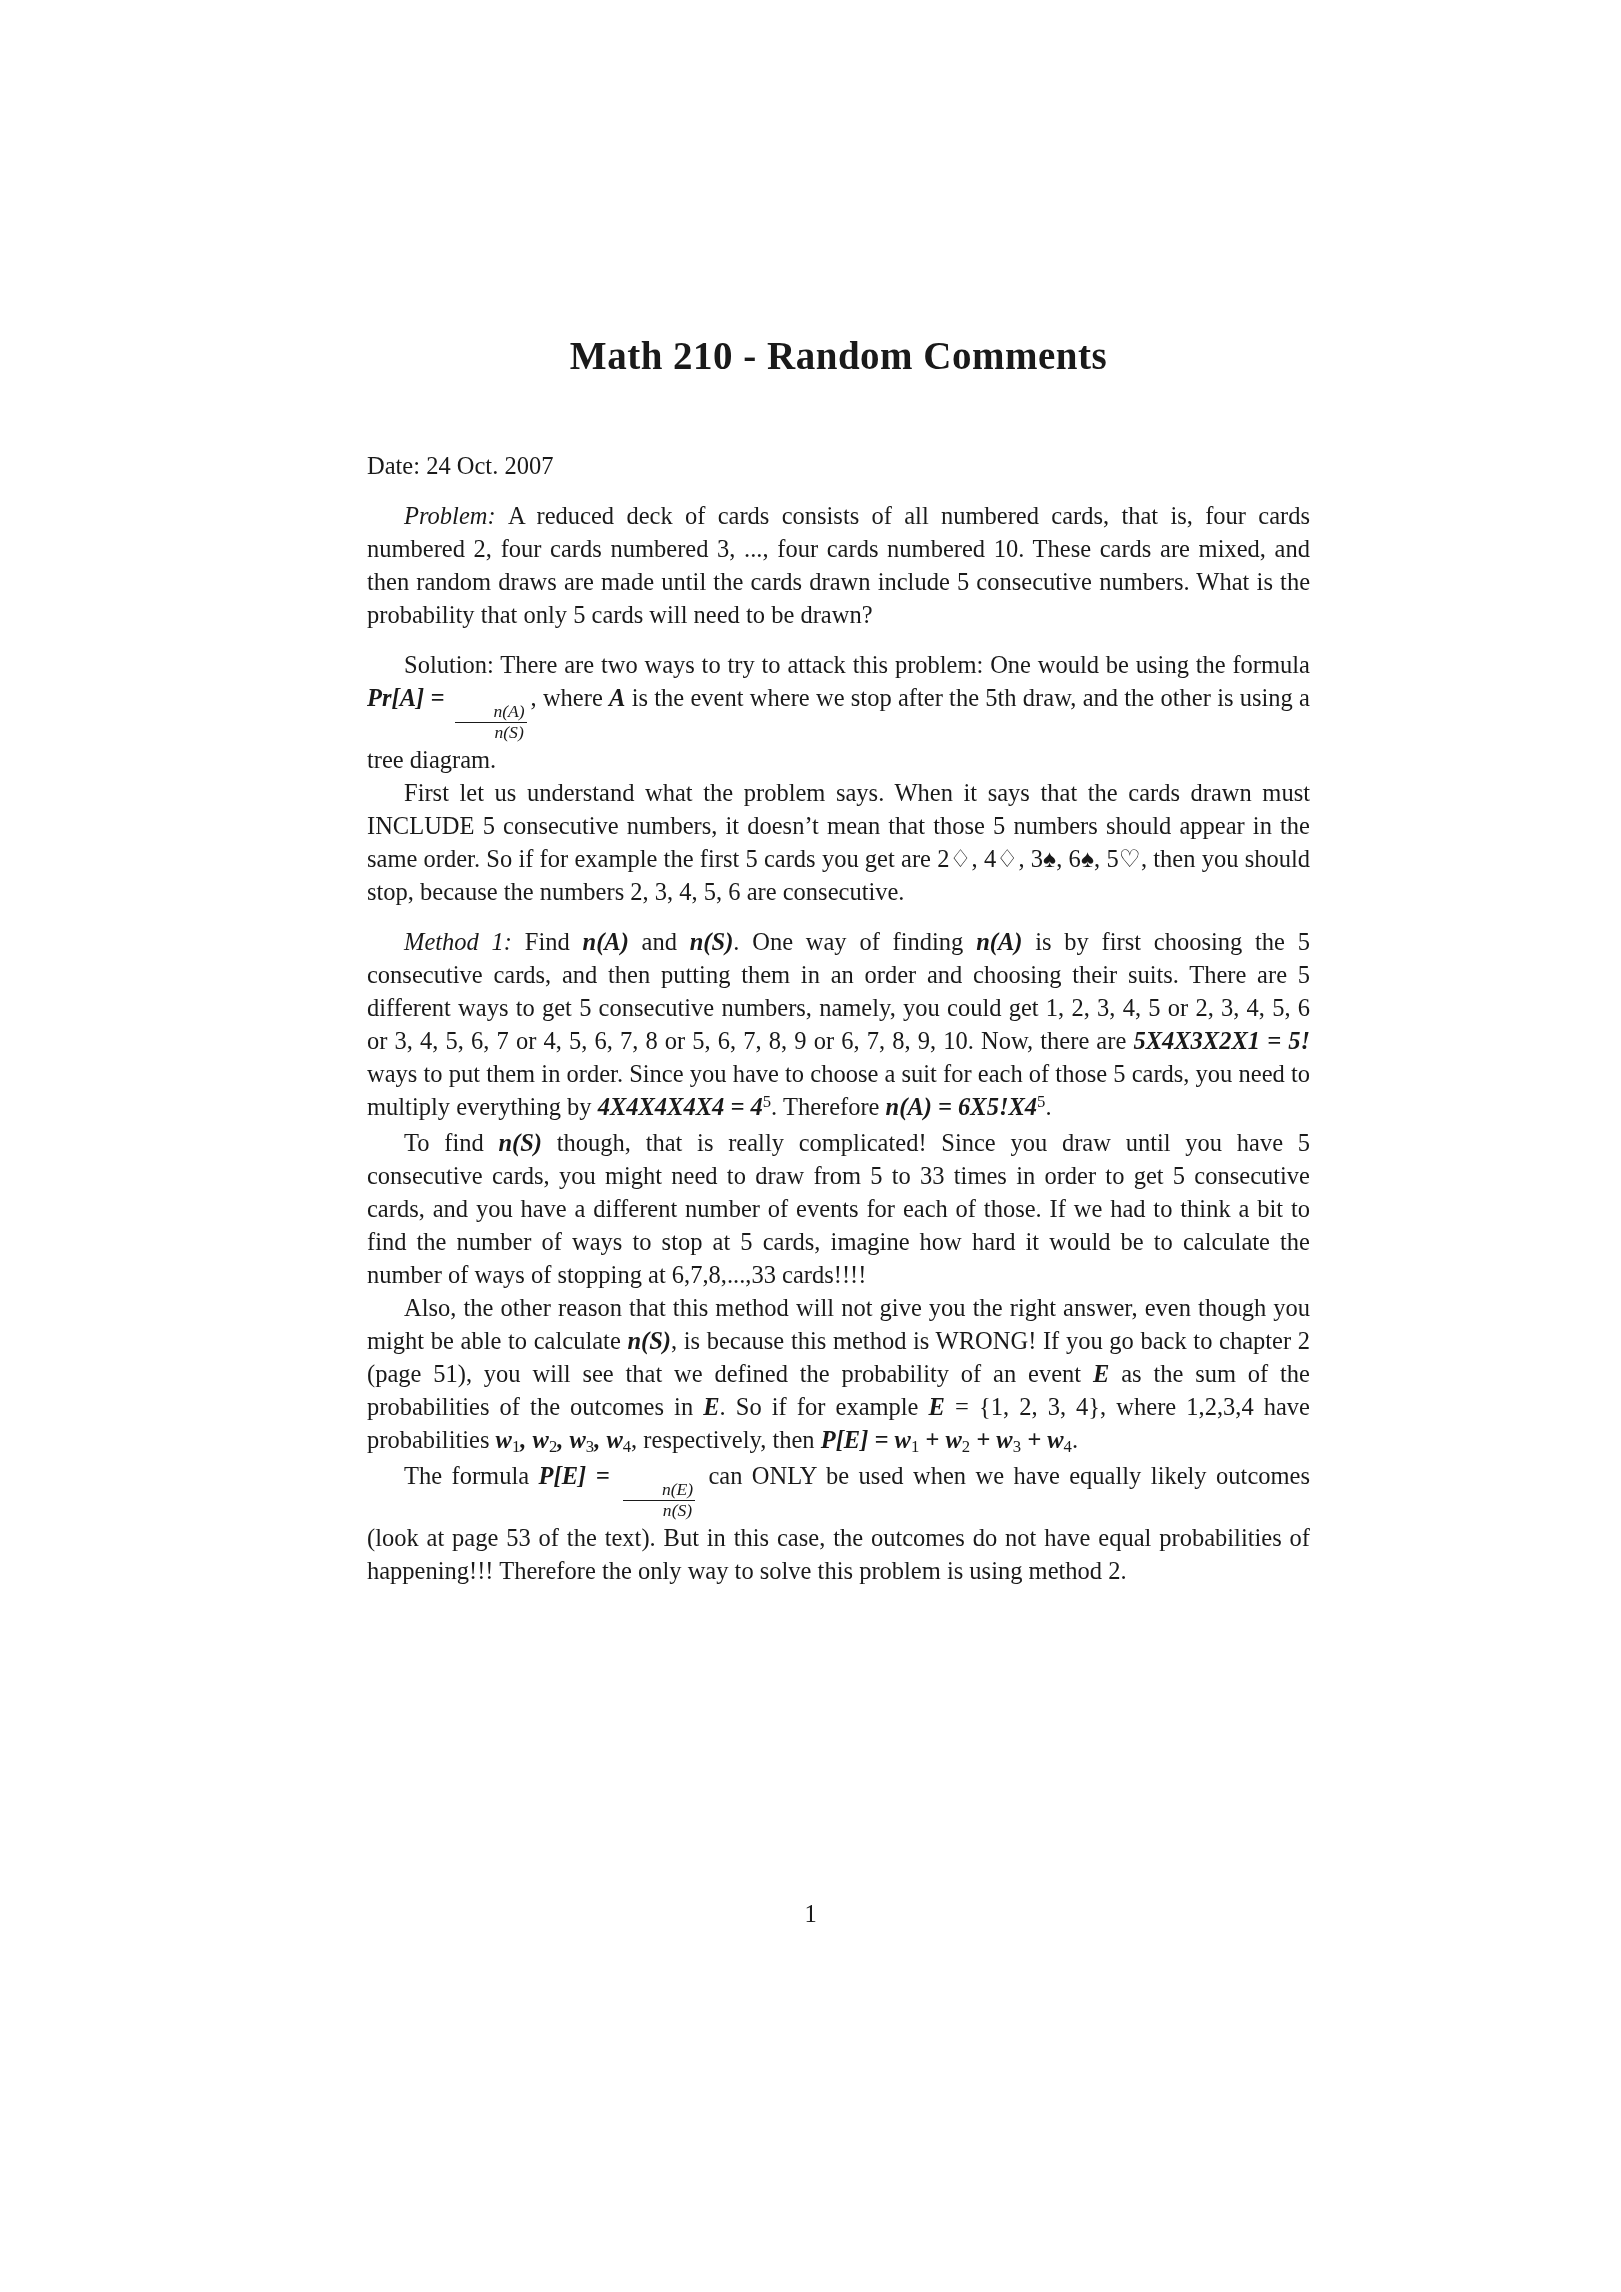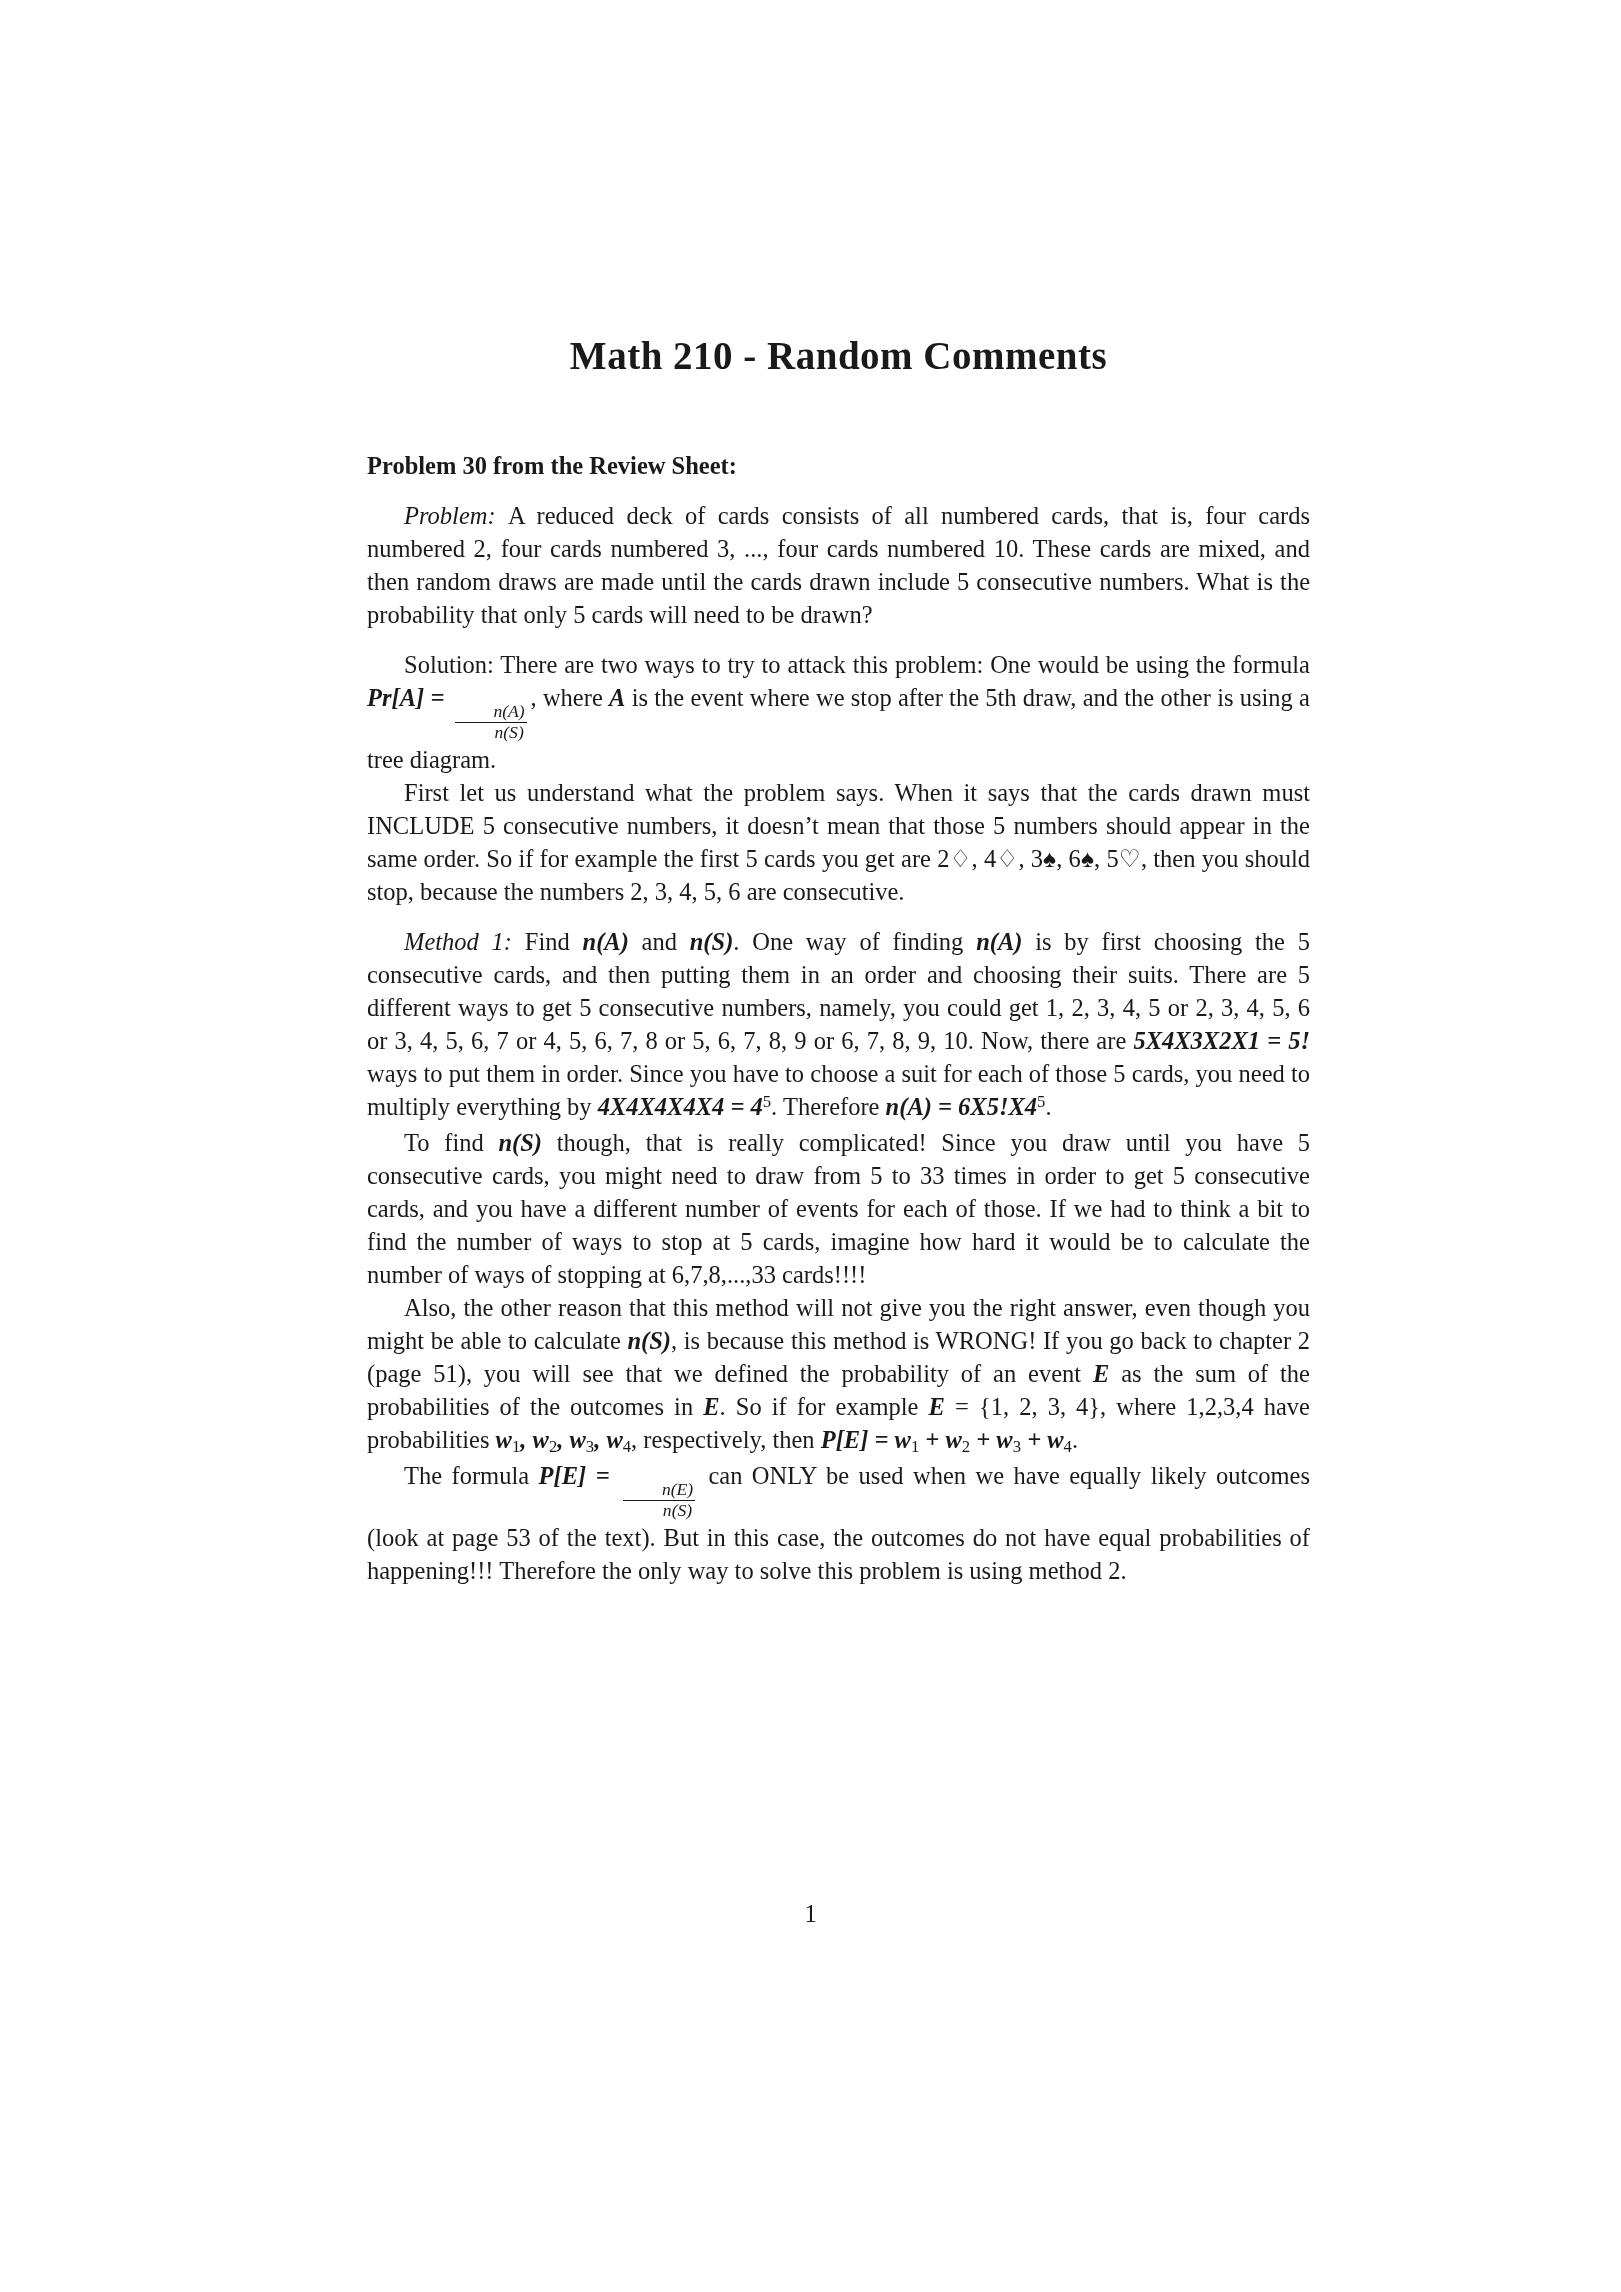--- a/index.html
+++ b/index.html
@@ -80,21 +80,21 @@
     font-size: 24.5px;
   }
 </style>
 </head>
 <body>
 
 <div class="page">
   <div class="content">
     <h1 class="doc-title">Math 210 - Random Comments</h1>
     <div class="meta">
-      <div class="bold-line">Problem 30 from the Review Sheet:</div>
+      <div>Date: 24 Oct. 2007</div>
     </div>
     <div>
         <p class="para indent gap"><span class="it">Problem: </span><span>A reduced deck of cards consists of all numbered cards, that is, four cards numbered 2, four cards numbered 3, ..., four cards numbered 10. These cards are mixed, and then random draws are made until the cards drawn include 5 consecutive numbers. What is the probability that only 5 cards will need to be drawn?</span></p>
         <p class="para indent gap"><span class="bd">Solution: </span><span>There are two ways to try to attack this problem: One would be using the formula </span><span class="mi">Pr[A] = </span><span class="frac">
             <span class="num">n(A)</span>
             <span class="den">n(S)</span>
           </span><span>, where </span><span class="mi">A</span><span> is the event where we stop after the 5th draw, and the other is using a tree diagram.</span></p>
         <p class="para indent"><span>First let us understand what the problem says. When it says that the cards drawn must INCLUDE 5 consecutive numbers, it doesn’t mean that those 5 numbers should appear in the same order. So if for example the first 5 cards you get are </span><span>2♢, 4♢, 3♠, 6♠, 5♡</span><span>, then you should stop, because the numbers </span><span>2, 3, 4, 5, 6</span><span> are consecutive.</span></p>
         <p class="para indent gap"><span class="it">Method 1: </span><span>Find </span><span class="mi">n(A)</span><span> and </span><span class="mi">n(S)</span><span>. One way of finding </span><span class="mi">n(A)</span><span> is by first choosing the 5 consecutive cards, and then putting them in an order and choosing their suits.  There are 5 different ways to get 5 consecutive numbers, namely, you could get </span><span>1, 2, 3, 4, 5</span><span> or </span><span>2, 3, 4, 5, 6</span><span> or </span><span>3, 4, 5, 6, 7</span><span> or </span><span>4, 5, 6, 7, 8</span><span> or </span><span>5, 6, 7, 8, 9</span><span> or </span><span>6, 7, 8, 9, 10</span><span>.  Now, there are </span><span class="mi">5X4X3X2X1 = 5!</span><span> ways to put them in order. Since you have to choose a suit for each of those 5 cards, you need to multiply everything by </span><span class="mi">4X4X4X4X4 = 4</span><span class="sup">5</span><span>.  Therefore </span><span class="mi">n(A) = 6X5!X4</span><span class="sup">5</span><span>.</span></p>
         <p class="para indent"><span>To find </span><span class="mi">n(S)</span><span> though, that is really complicated!  Since you draw until you have 5 consecutive cards, you might need to draw from 5 to 33 times in order to get 5 consecutive cards, and you have a different number of events for each of those. If we had to think a bit to find the number of ways to stop at 5 cards, imagine how hard it would be to calculate the number of ways of stopping at 6,7,8,...,33 cards!!!!</span></p>

